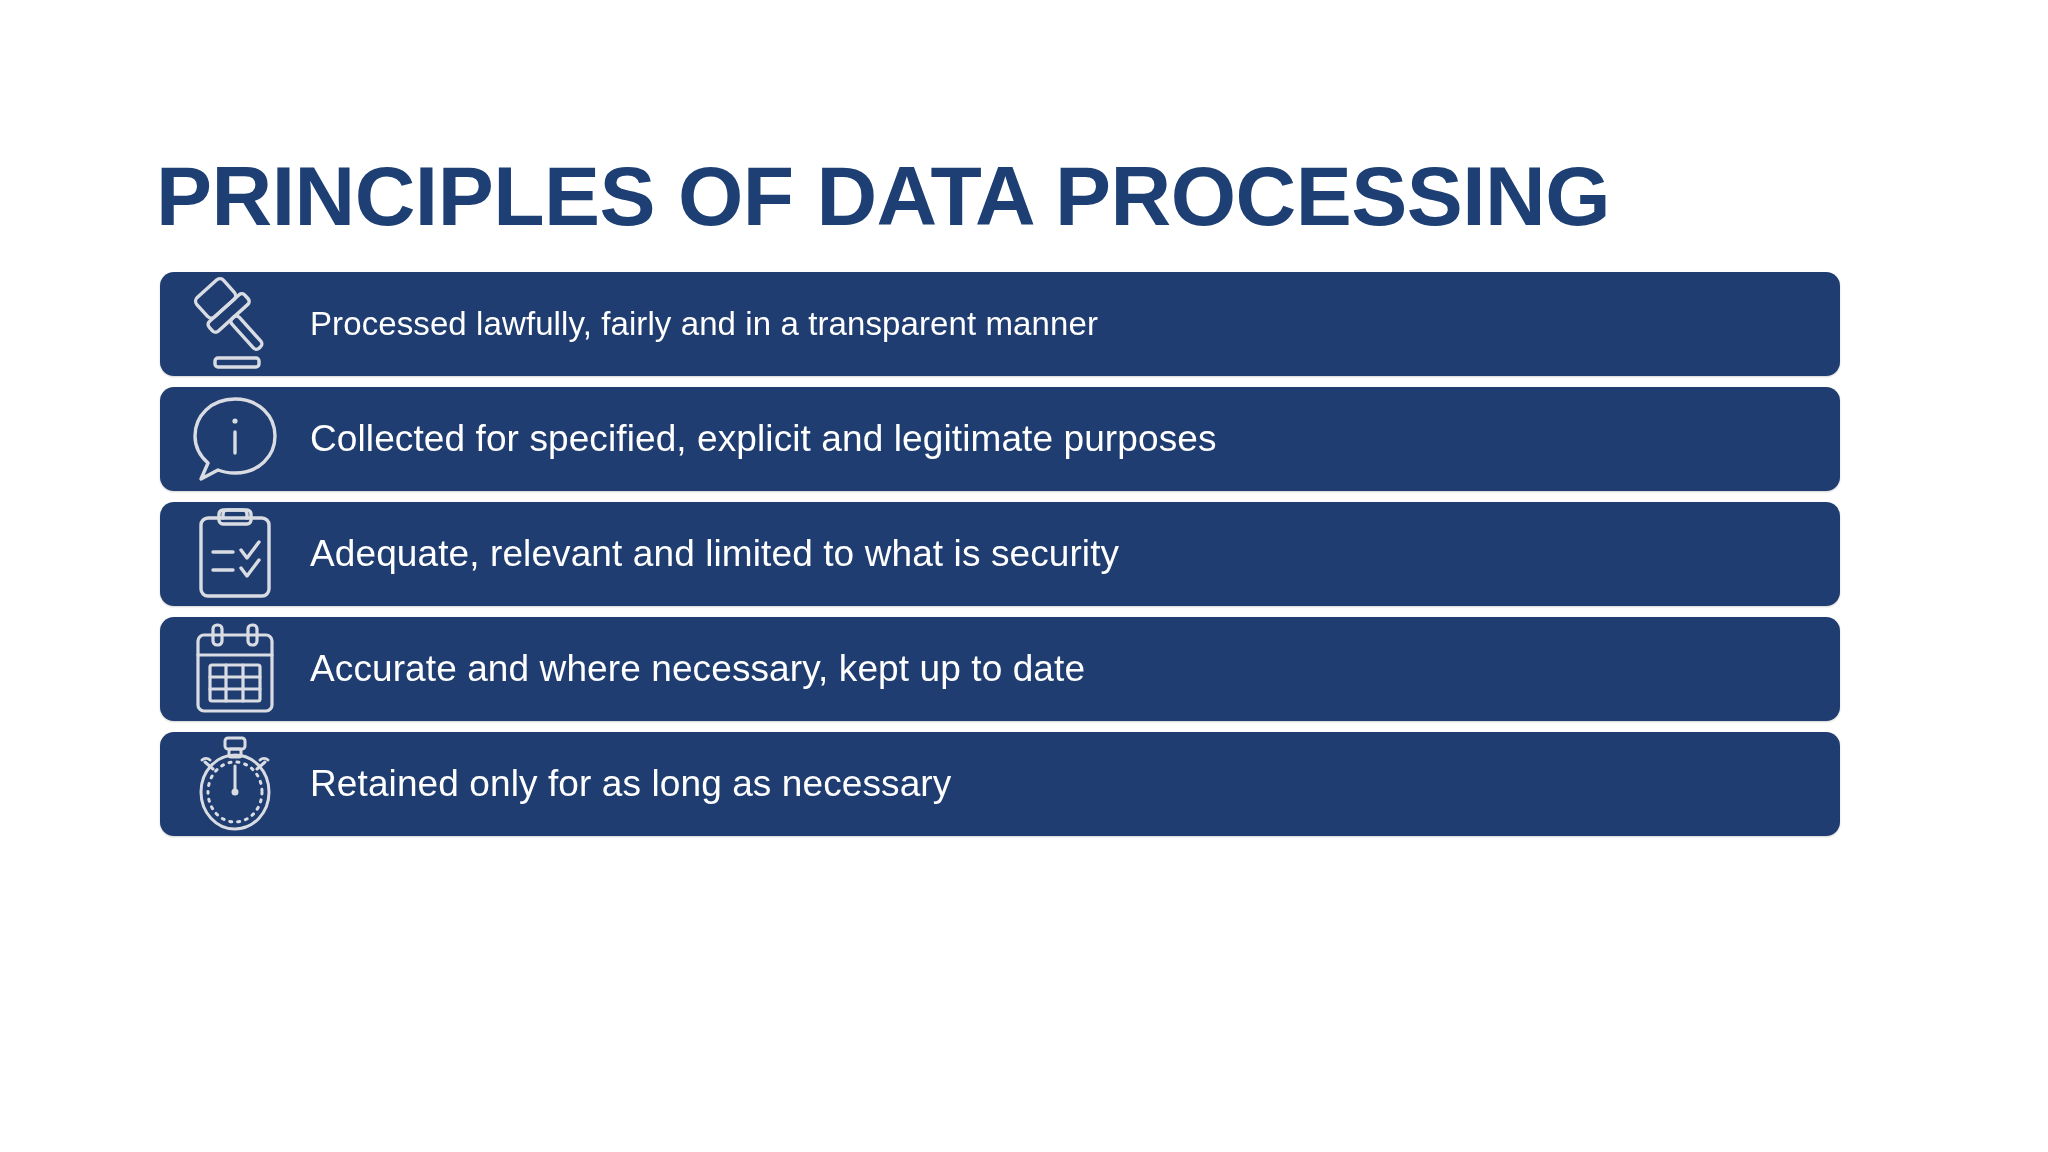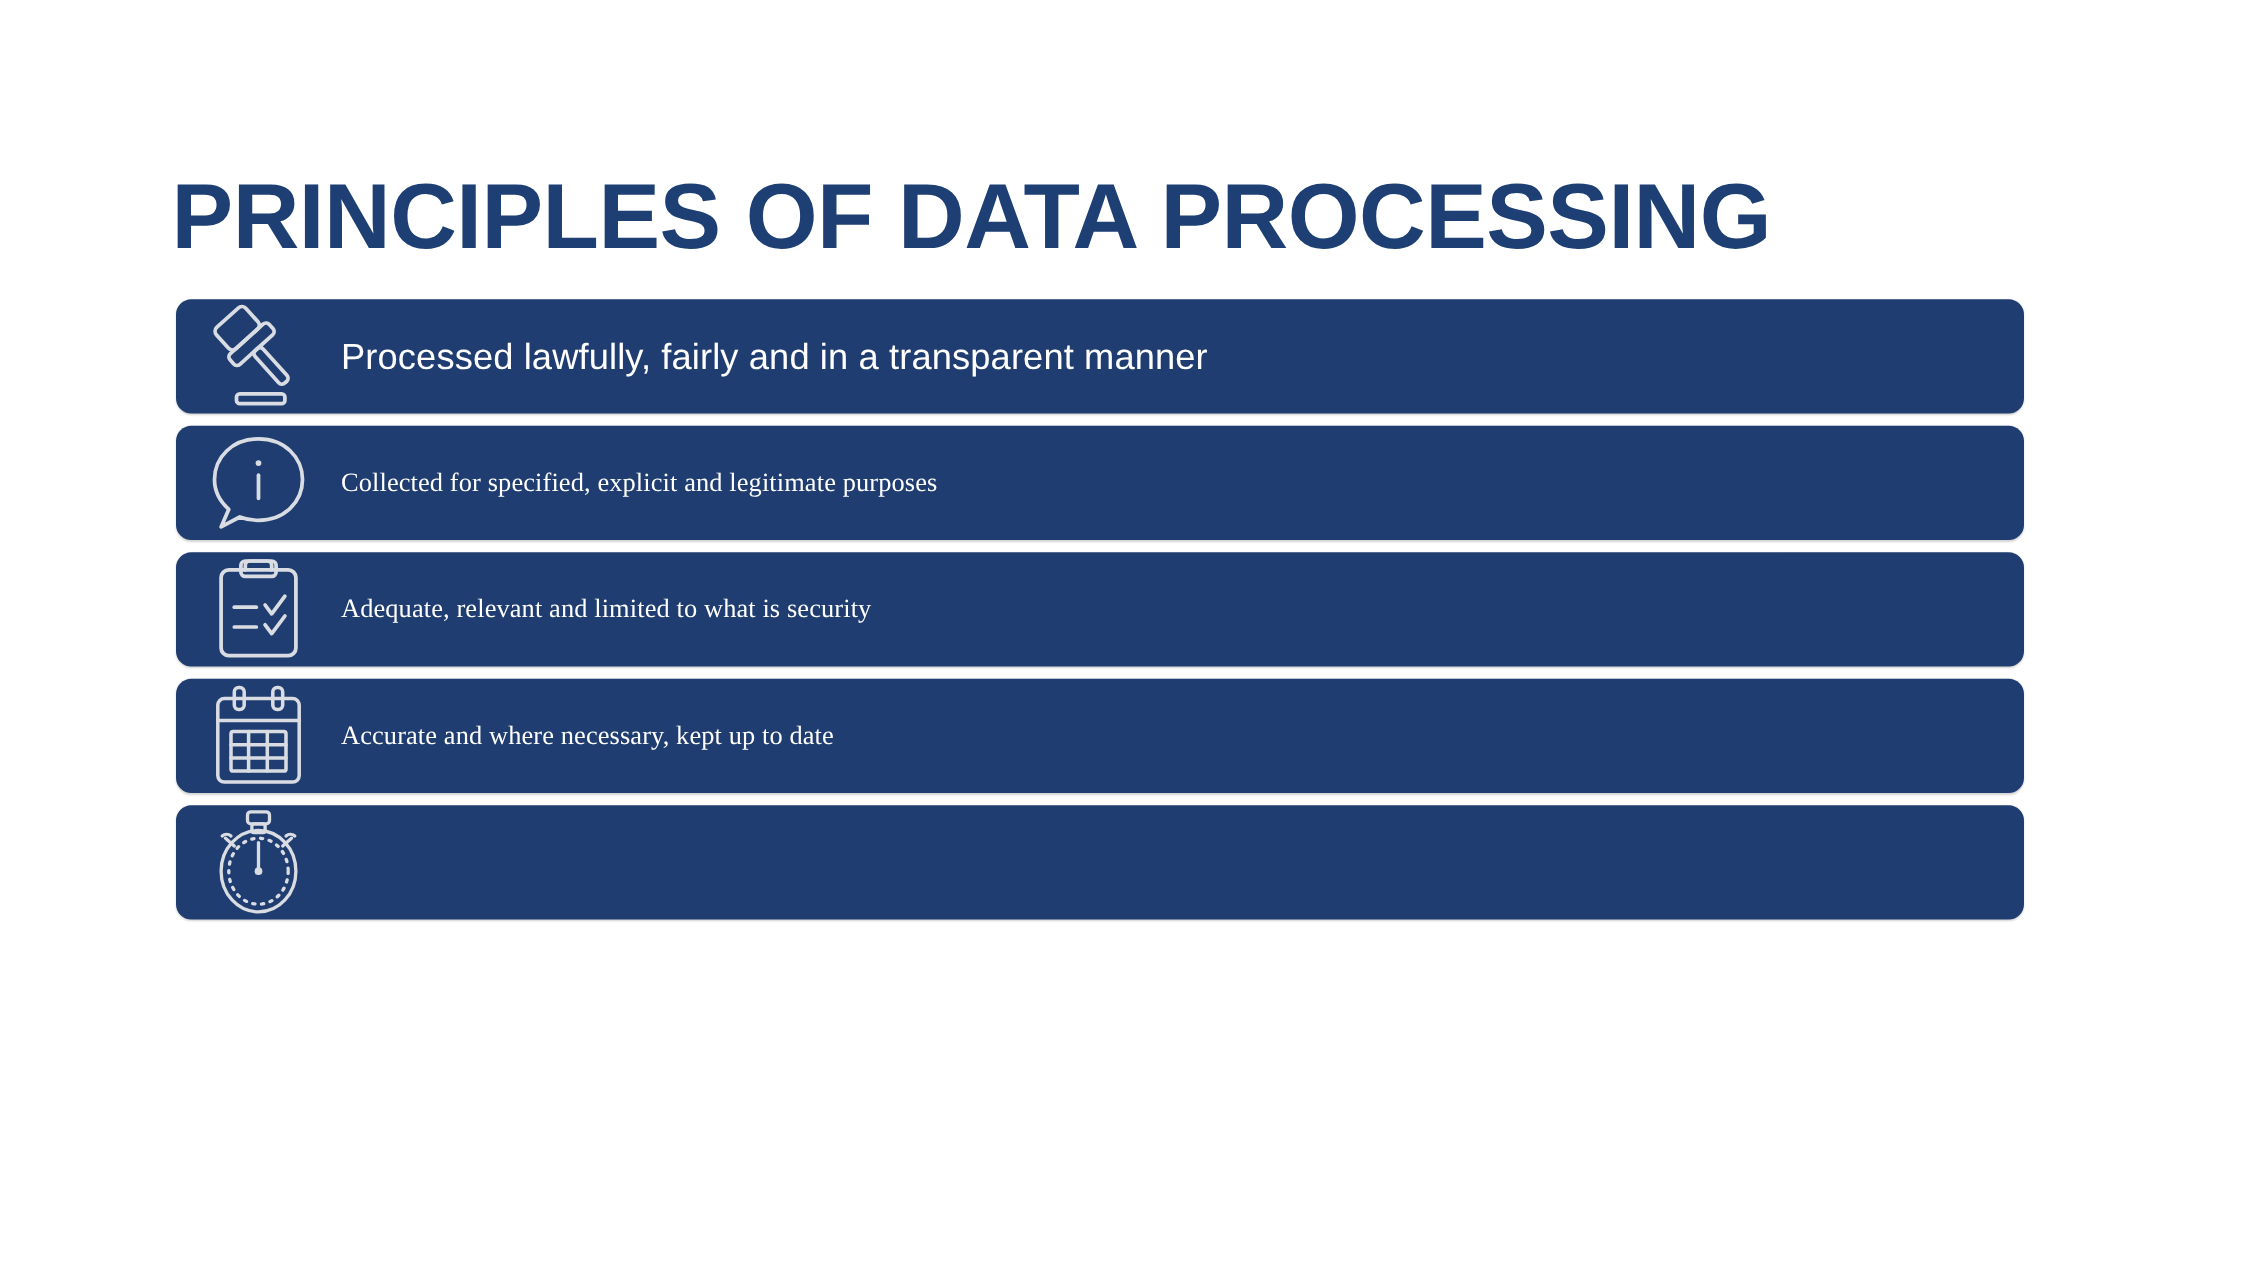--- a/index.html
+++ b/index.html
@@ -61,25 +61,25 @@
     align-items: center;
     justify-content: center;
     position: relative;
   }
   .bar-icon svg {
     display: block;
     overflow: visible;
   }
   .bar-label {
     color: #ffffff;
-    font-size: 24px;
+    font-size: 37px;
     font-weight: 400;
     letter-spacing: 0.1px;
     white-space: nowrap;
-    font-family: Liberation Serif, serif;
+    font-family: Liberation Sans, sans-serif;
   }
   
   .bar:first-child .bar-label {
     font-family: "Liberation Sans", sans-serif;
     font-size: 33px;
   }
 
   
   .logos {
     position: absolute;
@@ -163,20 +163,21 @@
           <rect x="35" y="2" width="20" height="11" rx="3"></rect>
           <rect x="39" y="13" width="12" height="8" rx="2"></rect>
           <path d="M15 26 l8 7"></path>
           <path d="M75 26 l-8 7"></path>
           <path d="M12 24 a6 6 0 0 1 8 0"></path>
           <path d="M78 24 a6 6 0 0 0 -8 0"></path>
           <line x1="45" y1="30" x2="45" y2="56"></line>
           <circle cx="45" cy="56" r="3.5" fill="#d9dde3" stroke="none"></circle>
         </svg>
       </span>
+      <span class="bar-label">Retained only for as long as necessary</span>
     </div>
 
 
   </div>
 
   <div class="logos">
 
     
     
 

